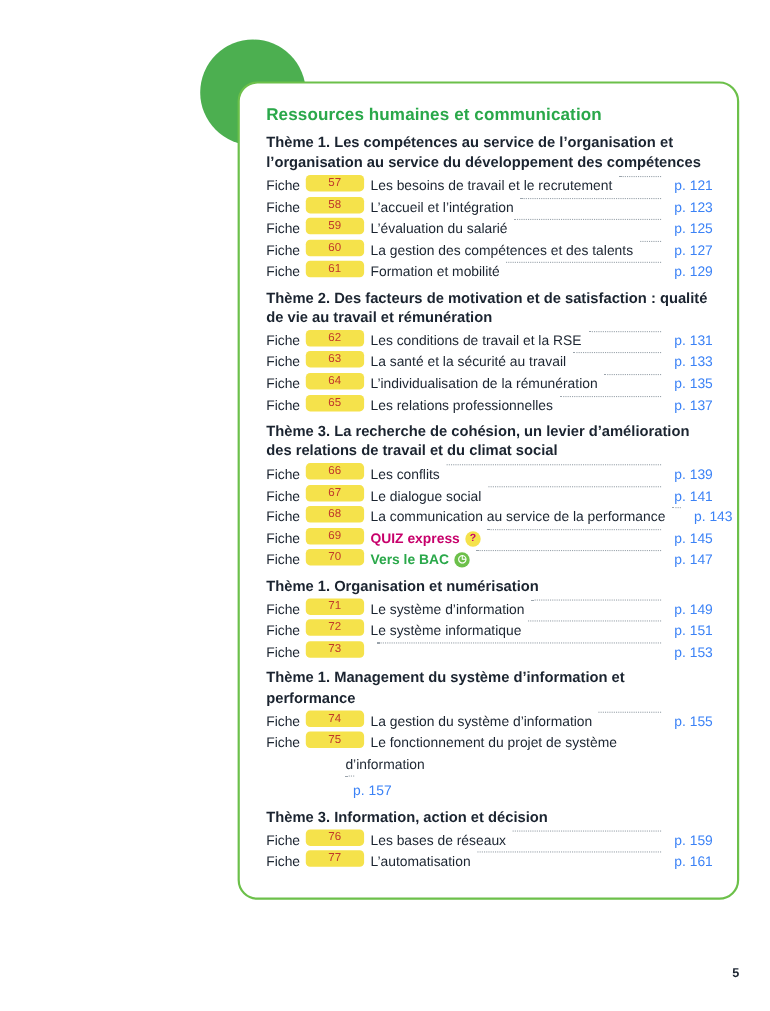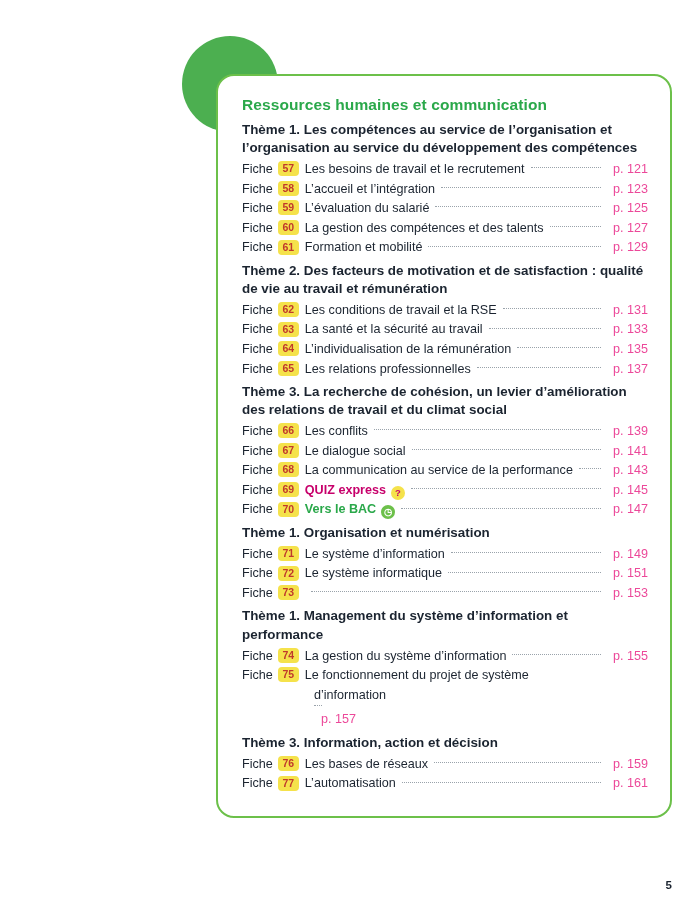--- a/index.html
+++ b/index.html
@@ -54,41 +54,41 @@
   }
   .theme {
     color: #1b2430;
     font-size: 13.4px;
     font-weight: bold;
     line-height: 1.35;
     margin: 4px 0 3px 0;
   }
   .entry {
     display: flex;
-    align-items: center;
+    align-items: flex-start;
     font-size: 12.6px;
     color: #1b2430;
     line-height: 1.55;
     white-space: nowrap;
   }
   .entry .fiche-word {
     color: #1b2430;
     margin-right: 5px;
   }
   .badge {
     display: inline-block;
     min-width: 17px;
     height: 15px;
     line-height: 15px;
-    padding: 0 2px;
+    padding: 0 18px;
     border-radius: 4px;
     background: #f5e24b;
     color: #c0392b;
     font-size: 10.5px;
-    font-weight: bold;
+    font-weight: normal;
     text-align: center;
     margin-right: 6px;
     position: relative;
     top: -1px;
   }
   .entry .label {
     color: #1b2430;
   }
   .entry .label.quiz {
     color: #c7006b;
@@ -99,21 +99,21 @@
     font-weight: bold;
   }
   .dots {
     flex: 1 1 auto;
     border-bottom: 1.4px dotted #9aa3ab;
     margin: 0 5px 4px 6px;
     min-width: 8px;
     height: 0;
   }
   .page-num {
-    color: #ec4899;
+    color: #3b82f6;
     font-size: 12.6px;
     min-width: 42px;
     text-align: right;
   }
   .mini-icon {
     display: inline-block;
     width: 14px;
     height: 14px;
     border-radius: 50%;
     margin-left: 5px;

